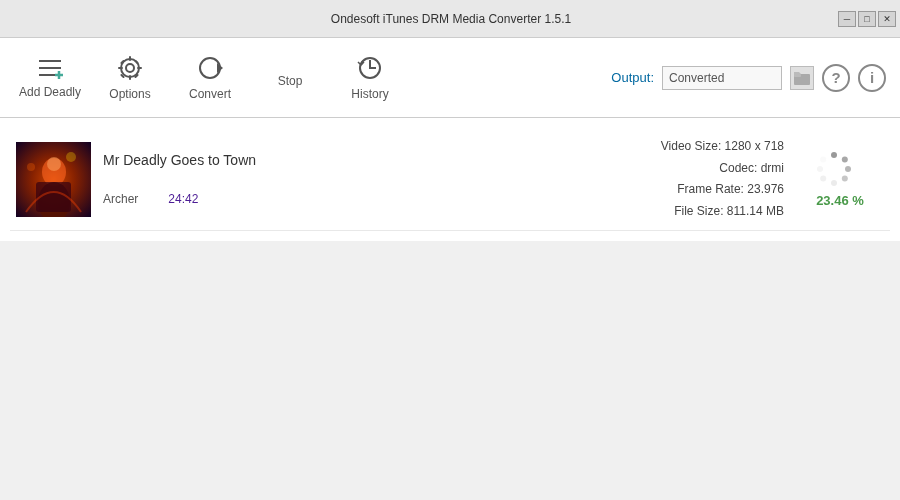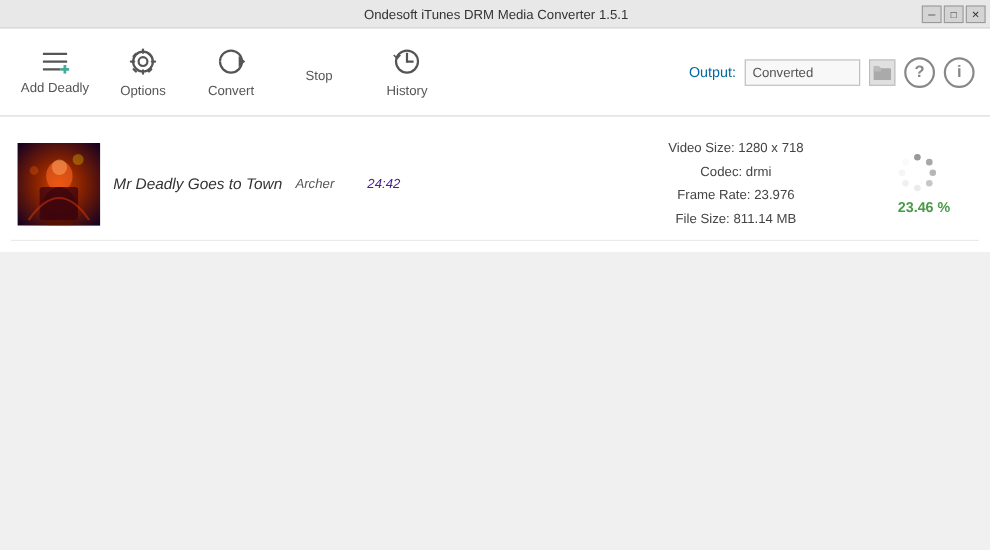--- a/index.html
+++ b/index.html
@@ -9,21 +9,21 @@
       background: #f0f0f0;
       font-family: Arial, sans-serif;
       font-size: 13px;
       color: #333;
       overflow: hidden;
     }
 
     
     .title-bar {
       background: #e8e8e8;
-      height: 26px;
+      height: 38px;
       display: flex;
       align-items: center;
       justify-content: space-between;
       border-bottom: 1px solid #ccc;
       padding: 0 4px;
     }
     .title-bar-text {
       flex: 1;
       text-align: center;
       font-size: 12px;
@@ -77,21 +77,21 @@
       display: flex;
       align-items: center;
       gap: 8px;
       margin-right: 4px;
     }
     .output-label {
       font-size: 13px;
       color: #0369a1;
     }
     .output-input {
-      width: 105px;
+      width: 120px;
       height: 24px;
       border: 1px solid #bbb;
       background: #f8f8f8;
       padding: 0 6px;
       font-size: 12px;
       color: #555;
     }
     .folder-btn {
       width: 24px;
       height: 24px;
@@ -171,23 +171,22 @@
       font-weight: bold;
       color: white;
       background: rgba(0,0,0,0.4);
       padding: 1px 3px;
       letter-spacing: 1px;
     }
 
     .file-info-left {
       flex: 1;
       display: flex;
-      flex-direction: row;
-      gap: 12px;
-      font-style: italic;
+      flex-direction: column;
+      gap: 24px;
     }
     .file-title {
       font-size: 14px;
       font-weight: normal;
       color: #333;
     }
     .file-meta {
       display: flex;
       align-items: center;
       gap: 30px;
@@ -195,21 +194,21 @@
       font-size: 12px;
     }
     .series-name {
       color: #555;
     }
     .duration {
       color: #4c1d95;
     }
 
     .file-specs {
-      text-align: center;
+      text-align: right;
       color: #444;
       font-size: 12px;
       line-height: 1.8;
       min-width: 230px;
     }
 
     .progress-area {
       display: flex;
       flex-direction: column;
       align-items: center;

